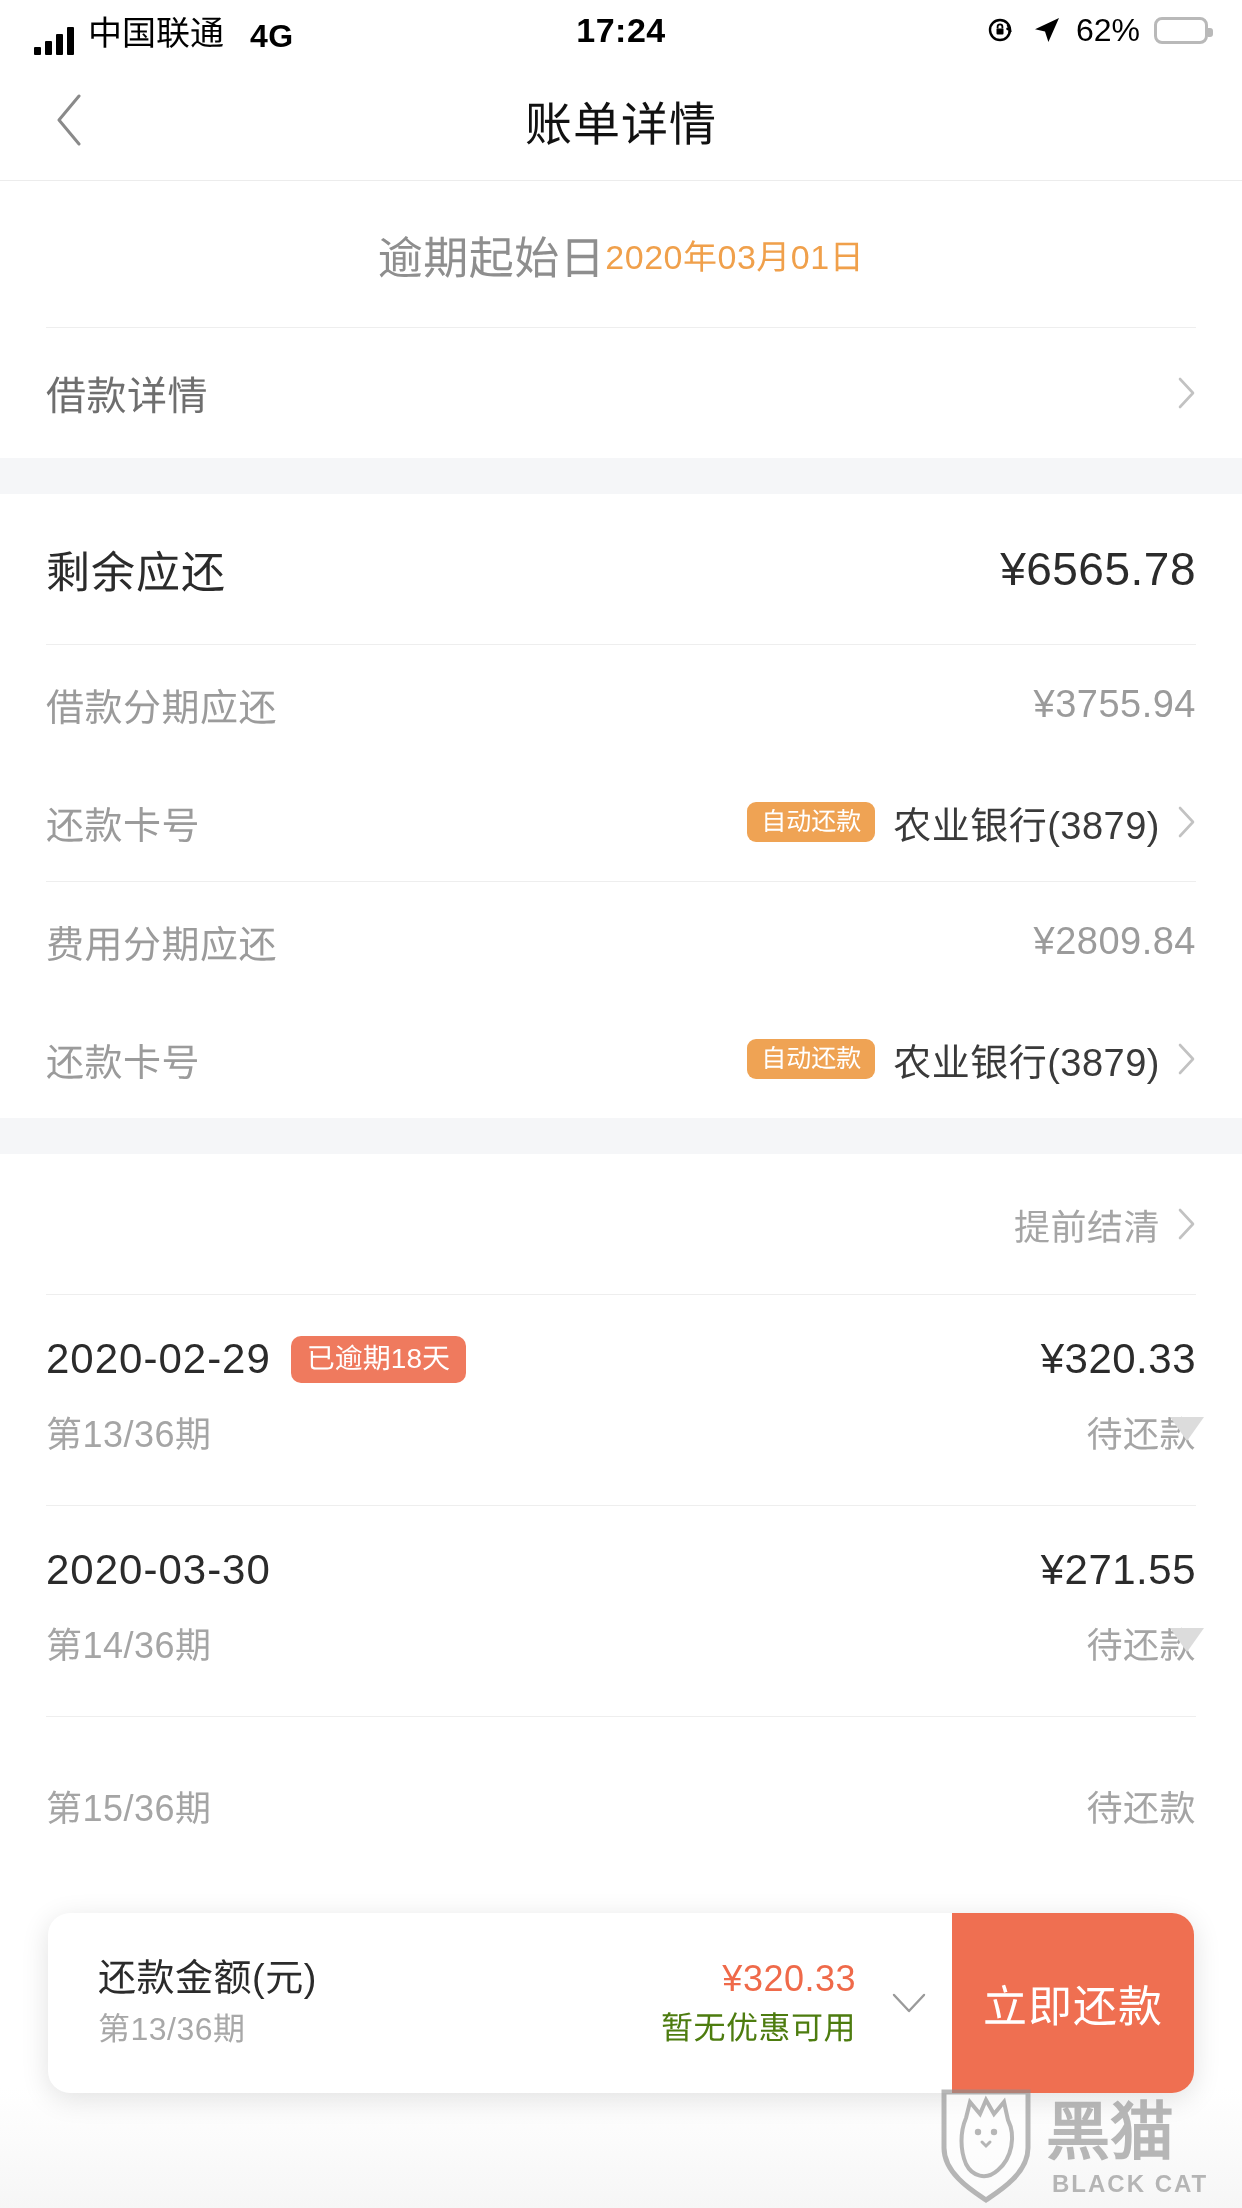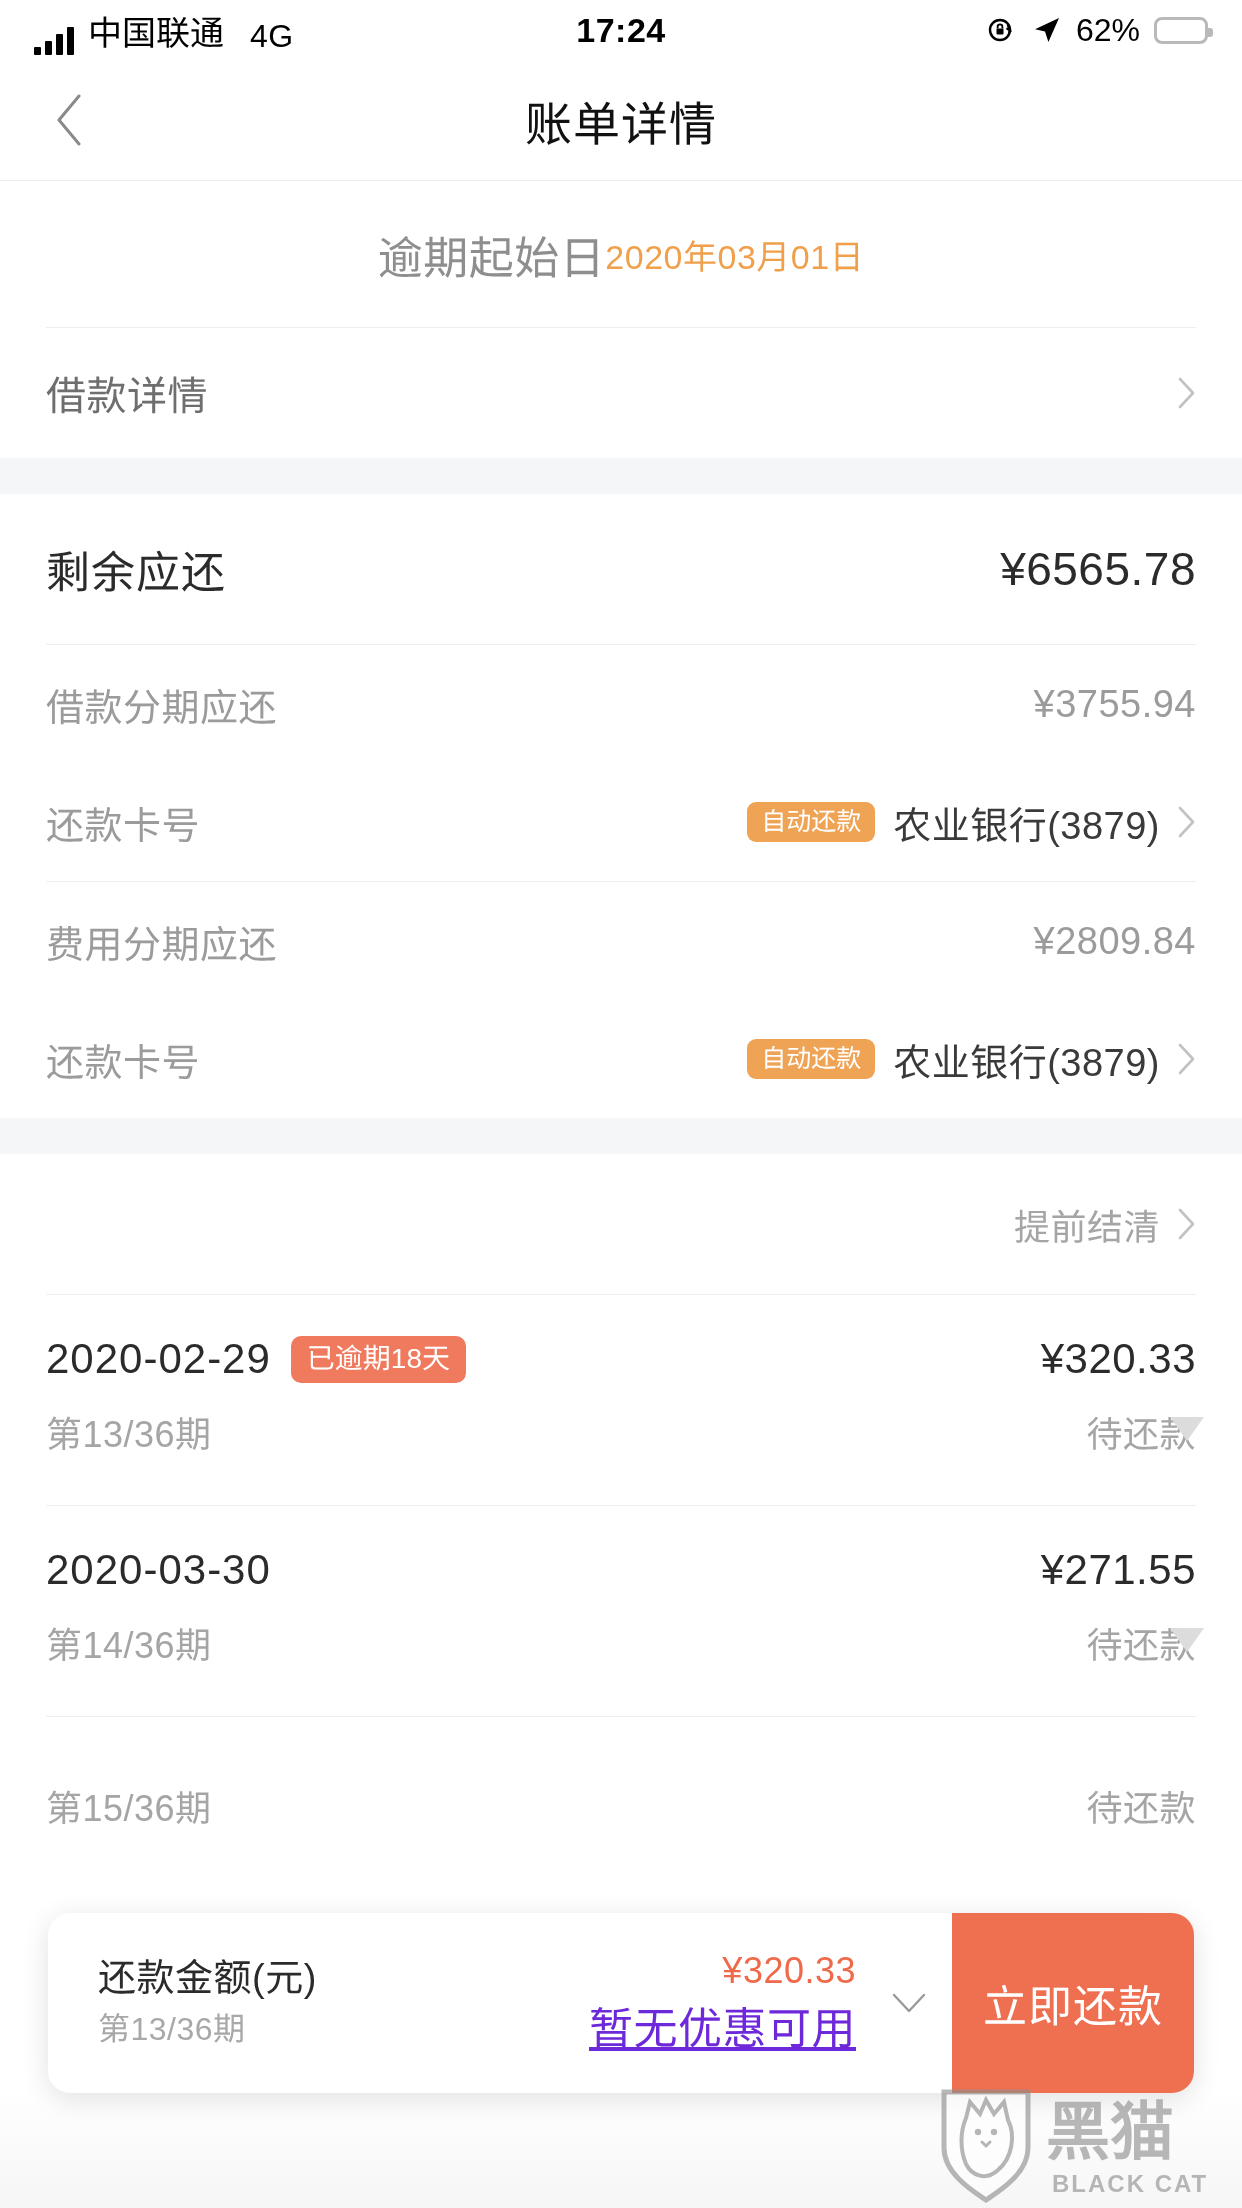--- a/index.html
+++ b/index.html
@@ -52,20 +52,21 @@
     font-size: 34px;
     font-weight: 400;
     color: #000;
     letter-spacing: 0px;
   }
   .network {
     font-size: 32px;
     color: #000;
     margin-left: 12px;
     letter-spacing: 0.5px;
+    font-weight: bold;
   }
   .sb-time {
     position: absolute;
     left: 0; right: 0;
     text-align: center;
     font-size: 34px;
     font-weight: 700;
     color: #000;
     letter-spacing: 0.5px;
   }
@@ -365,26 +366,25 @@
     justify-content: center;
     padding-right: 10px;
   }
   .bb-price {
     font-size: 36px;
     color: #ef6a4a;
     letter-spacing: 0.5px;
     line-height: 1.25;
   }
   .bb-coupon {
-    font-size: 44px;
-    color: #6d28d9;
+    font-size: 32px;
+    color: #4d7c0f;
     letter-spacing: 0.5px;
     line-height: 1.35;
     margin-top: 6px;
-    text-decoration: underline;
   }
   .bb-chev {
     width: 34px;
     height: 22px;
     margin-left: 26px;
     align-self: center;
   }
   .bb-button {
     width: 242px;
     background: #ef6f51;

